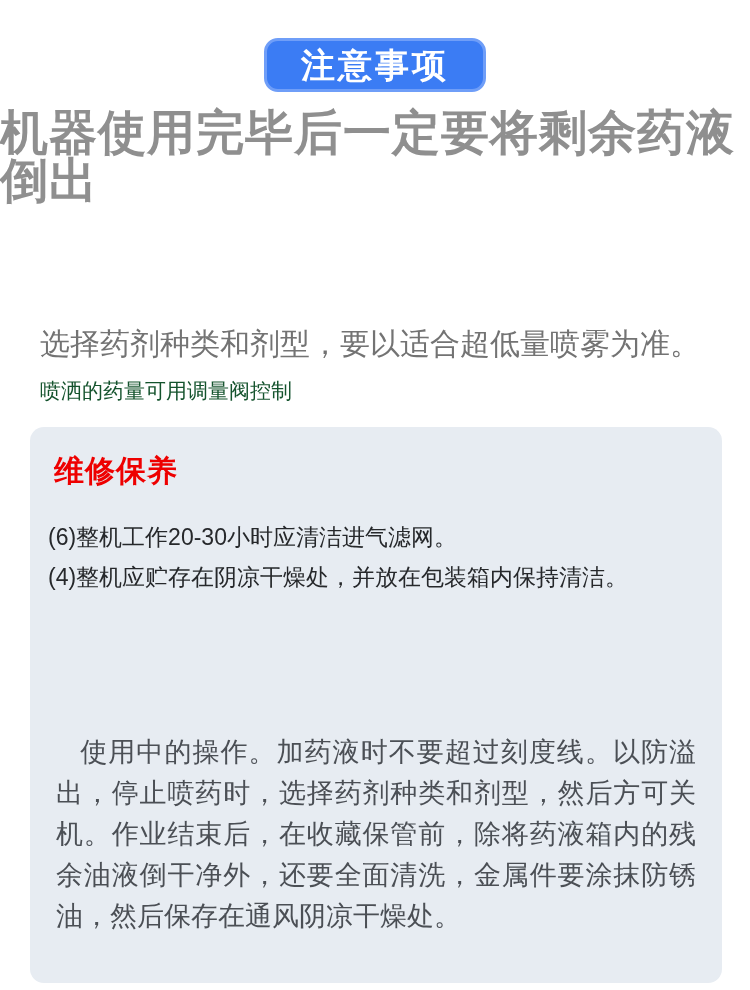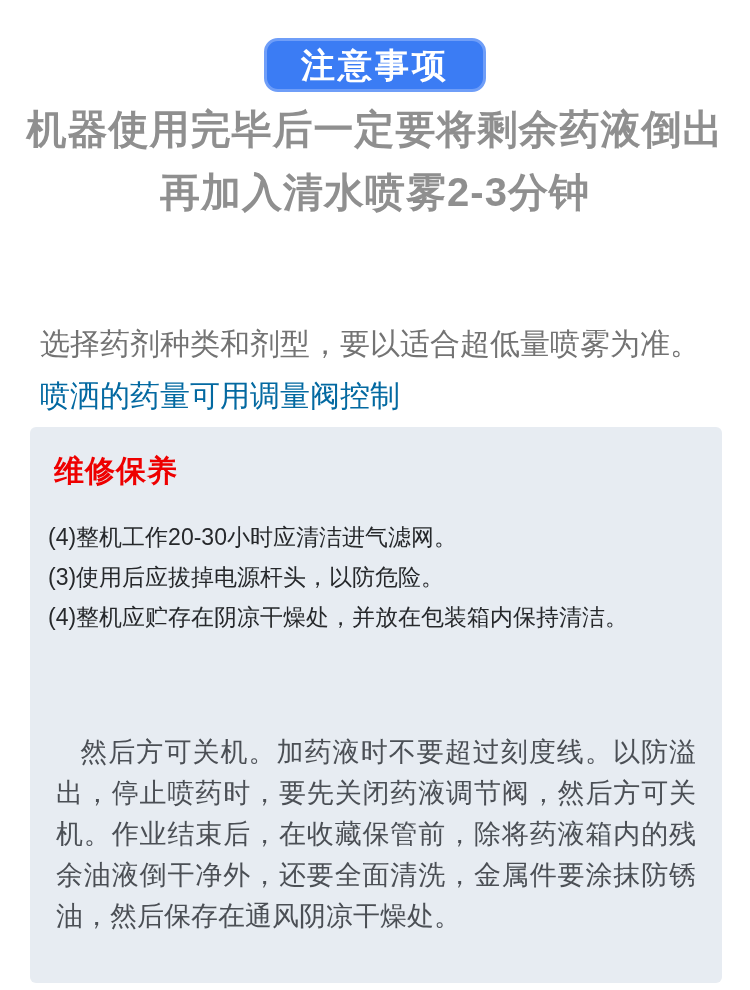--- a/index.html
+++ b/index.html
@@ -38,23 +38,23 @@
     font-weight: bold;
     letter-spacing: 3px;
     line-height: 1;
   }
   
   .headline-1 {
     position: absolute;
     top: 109px;
     left: 0;
     width: 100%;
-    text-align: center;
+    text-align: left;
     color: #8f8f8f;
-    font-size: 40px;
+    font-size: 48px;
     font-weight: bold;
     line-height: 1;
     letter-spacing: 1px;
   }
   .headline-2 {
     position: absolute;
     top: 172px;
     left: 0;
     width: 100%;
     text-align: center;
@@ -82,33 +82,33 @@
     top: 327px;
     left: 40px;
     color: #737373;
     font-size: 30px;
     line-height: 1.1;
   }
   .dosage-2 {
     position: absolute;
     top: 379px;
     left: 40px;
-    color: #0369a1;
-    font-size: 30px;
+    color: #14532d;
+    font-size: 21px;
     line-height: 1.1;
   }
   
   .panel {
     position: absolute;
     top: 427px;
     left: 30px;
     width: 692px;
     height: 556px;
     background: #e7ecf2;
-    border-radius: 6px;
+    border-radius: 14px;
     box-sizing: border-box;
     text-decoration: underline;
   }
   .panel-title {
     position: absolute;
     top: 29px;
     left: 24px;
     color: #ee0000;
     font-size: 30px;
     font-weight: bold;
@@ -143,29 +143,27 @@
 </head>
 <body>
 
 <div class="page">
 
   <div class="badge">
     <span>注意事项</span>
   </div>
 
   <div class="headline-1">机器使用完毕后一定要将剩余药液倒出</div>
-  <div class="headline-2">再加入清水喷雾2-3分钟</div>
 
 
   <div class="dosage-1">选择药剂种类和剂型，要以适合超低量喷雾为准。</div>
   <div class="dosage-2">喷洒的药量可用调量阀控制</div>
 
   <div class="panel">
     <div class="panel-title">维修保养</div>
     <div class="maint-list">
-      <div class="maint-item">(4)整机工作20-30小时应清洁进气滤网。</div>
-      <div class="maint-item">(3)使用后应拔掉电源杆头，以防危险。</div>
+      <div class="maint-item">(6)整机工作20-30小时应清洁进气滤网。</div>
       <div class="maint-item">(4)整机应贮存在阴凉干燥处，并放在包装箱内保持清洁。</div>
     </div>
-    <div class="operation-note">然后方可关机。加药液时不要超过刻度线。以防溢出，停止喷药时，要先关闭药液调节阀，然后方可关机。作业结束后，在收藏保管前，除将药液箱内的残余油液倒干净外，还要全面清洗，金属件要涂抹防锈油，然后保存在通风阴凉干燥处。</div>
+    <div class="operation-note">使用中的操作。加药液时不要超过刻度线。以防溢出，停止喷药时，选择药剂种类和剂型，然后方可关机。作业结束后，在收藏保管前，除将药液箱内的残余油液倒干净外，还要全面清洗，金属件要涂抹防锈油，然后保存在通风阴凉干燥处。</div>
   </div>
 
 </div>
 
 </body></html>

